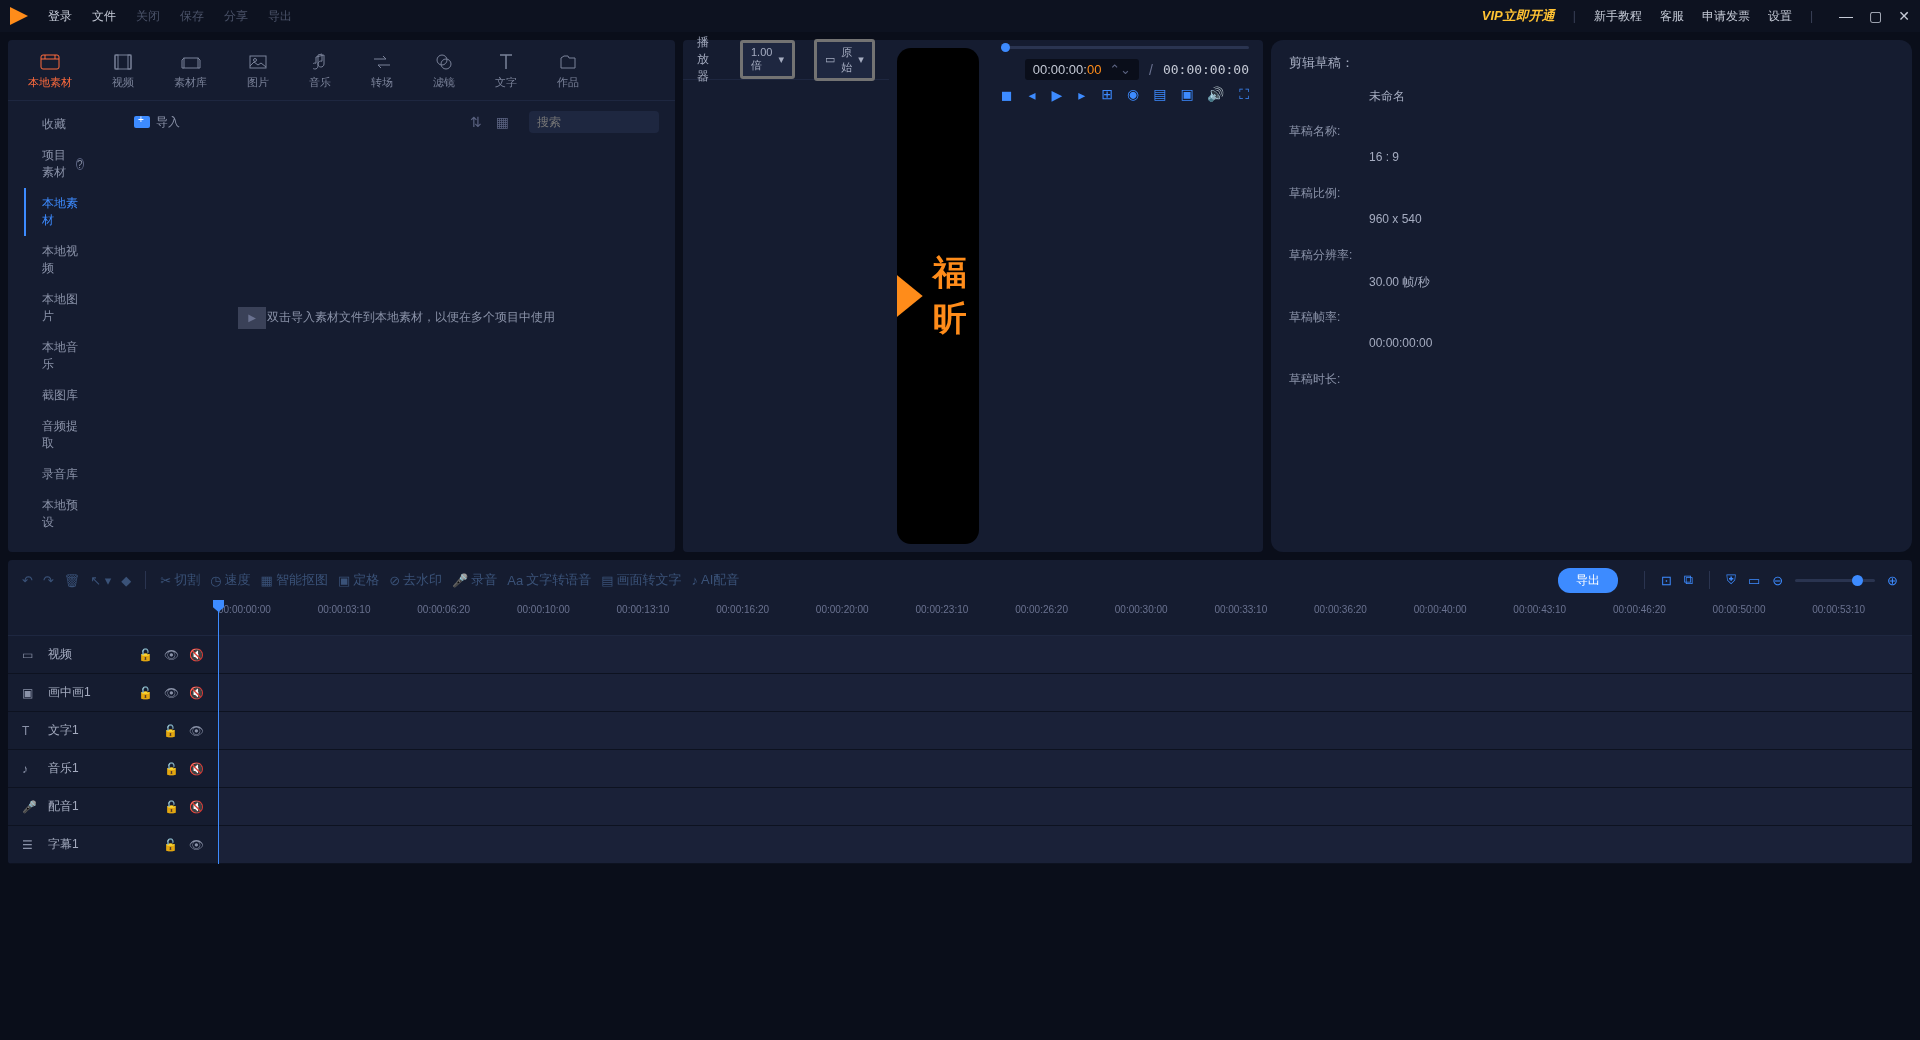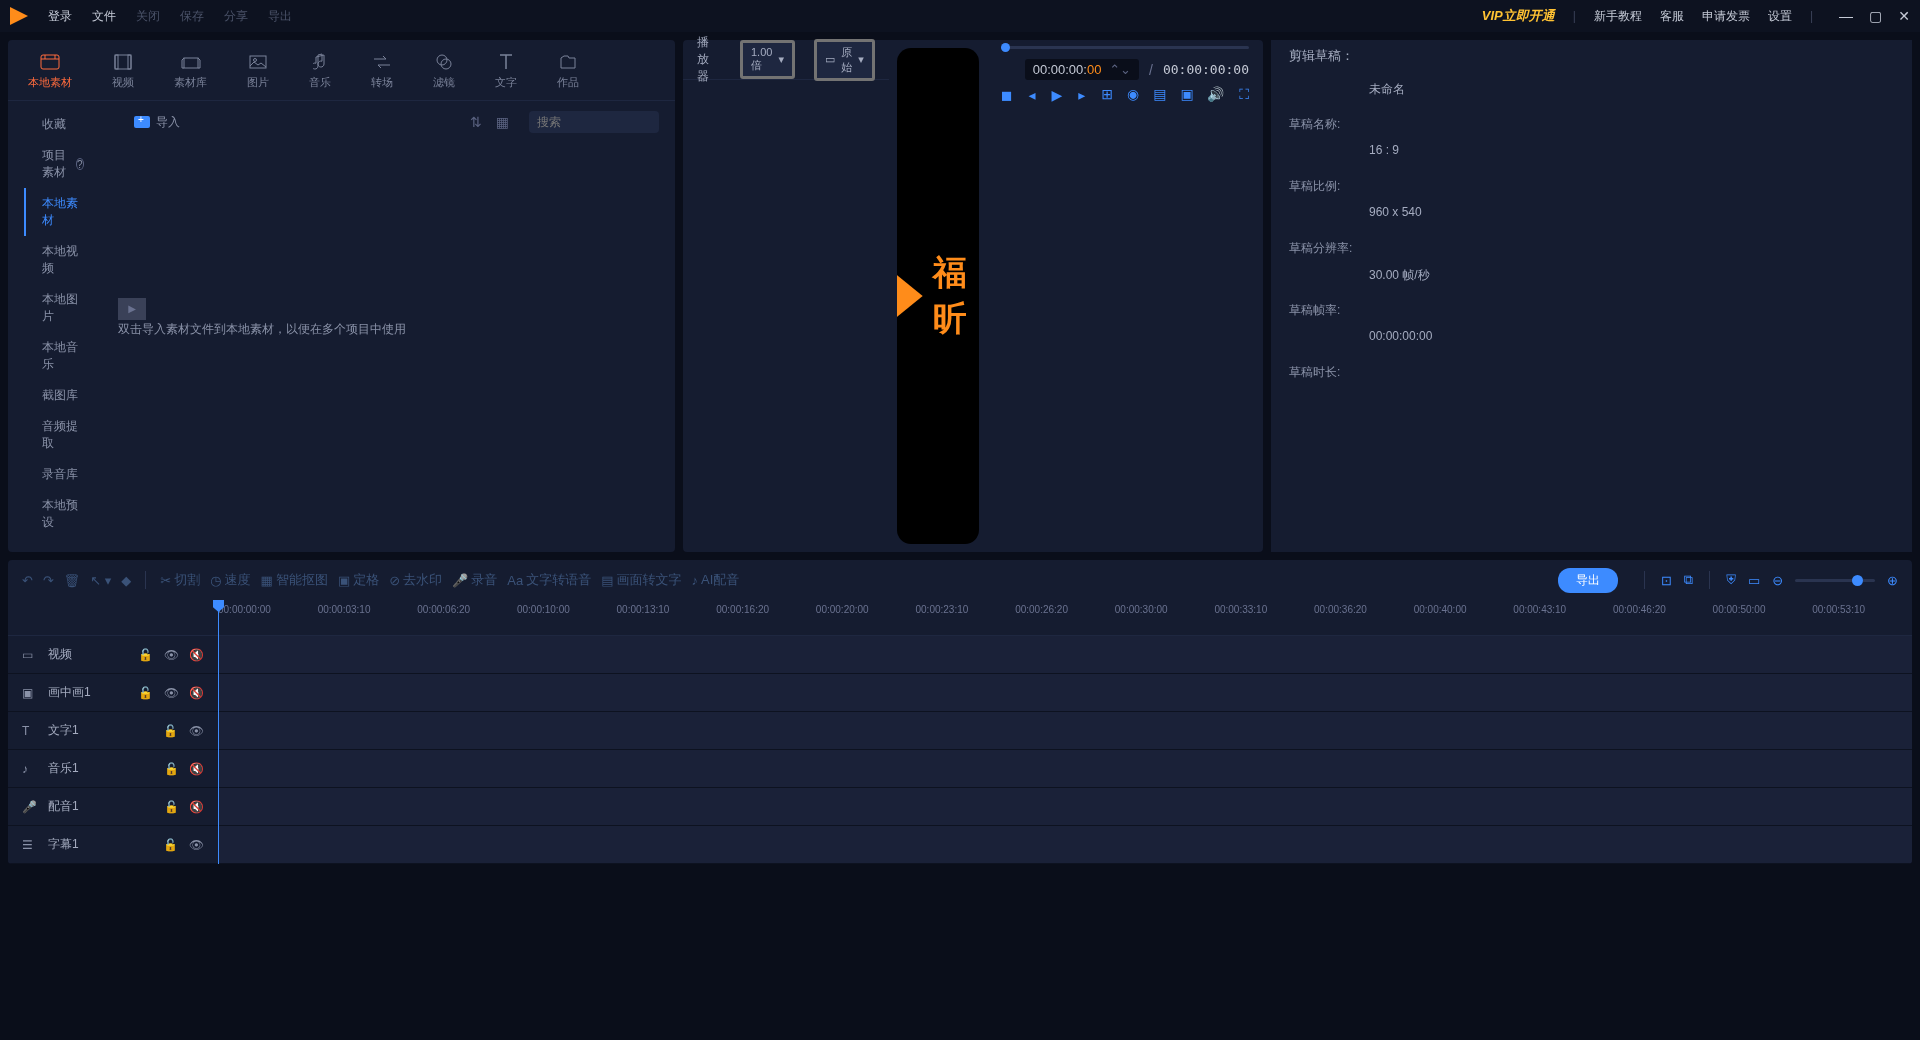--- a/index.html
+++ b/index.html
@@ -39,21 +39,21 @@
 .import-btn { display: flex; align-items: center; gap: 6px; cursor: pointer; text-align: center; }
 .folder-icon { width: 16px; height: 12px; background: #3d8bff; border-radius: 2px; position: relative; }
 .folder-icon::before { content: '+'; position: absolute; color: #fff; font-size: 10px; left: 4px; top: -2px; }
 .header-spacer { flex: 1; }
 .sort-icon { color: #5a6280; cursor: pointer; font-size: 14px; margin-right: 4px; }
 .view-icon { color: #5a6280; cursor: pointer; font-size: 14px; margin-right: 10px; }
 .search-box { background: #1e2740; border-radius: 4px; padding: 4px 8px; display: flex; align-items: center; width: 130px; }
 .search-input { background: transparent; border: none; color: #8a92a8; outline: none; flex: 1; font-size: 12px; }
 .search-icn { color: #3d8bff; cursor: pointer; }
 
-.empty-state { flex: 1; display: flex; justify-content: center; flex-direction: column; gap: 1px; color: #8a92a8; margin-top: -60px; }
+.empty-state { flex: 1; display: flex; align-items: center; justify-content: center; flex-direction: row; gap: 1px; color: #8a92a8; margin-top: -60px; }
 .empty-icon { width: 28px; height: 22px; background: #3a4158; display: flex; align-items: center; justify-content: center; }
 .empty-icon::after { content: '▶'; color: #6a7290; font-size: 10px; }
 
 
 .player-panel { width: 580px; background: #151c30; border-radius: 4px; display: flex; flex-direction: row; }
 .player-header { display: flex; align-items: center; padding: 8px 14px; border-bottom: 1px solid #1e2740; height: 40px; }
 .player-title { color: #a5acc0; }
 .zoom-select, .view-select { background: #1e2740; border: 3px solid #737373; padding: 3px 8px; border-radius: 3px; color: #a5acc0; font-size: 11px; cursor: pointer; margin-left: 19px; display: flex; align-items: center; gap: 6px; }
 .player-video { flex: 1; background: #000; margin: 8px; border-radius: 14px; display: flex; align-items: center; justify-content: center; }
 .brand-logo { display: flex; align-items: center; gap: 10px; }
@@ -67,21 +67,21 @@
 .time-box { background: #0a0e1a; padding: 3px 8px; border-radius: 3px; color: #c5cad6; font-family: monospace; font-size: 13px; }
 .time-box .frame { color: #ff8c1a; }
 .time-sep { margin: 0 10px; color: #6a7290; font-size: 14px; }
 .time-total { color: #c5cad6; font-family: monospace; font-size: 13px; }
 .play-controls { display: flex; gap: 16px; align-items: center; margin-top: 6px; }
 .play-btn { color: #3d8bff; cursor: pointer; font-size: 14px; }
 .ctrl-icons { margin-left: auto; display: flex; gap: 14px; }
 .ctrl-icon { color: #3d8bff; cursor: pointer; font-size: 14px; }
 
 
-.info-panel { flex: 1; background: #151c30; border-radius: 0; padding: 7px 18px; }
+.info-panel { flex: 1; background: #151c30; border-radius: 12px; padding: 14px 18px; }
 .info-title { color: #a5acc0; margin-bottom: 16px; font-size: 13px; }
 .info-row { display: flex; margin-bottom: 10px; font-size: 12px; }
 .info-label { width: 80px; color: #8a92a8; margin-top: 35px; }
 .info-value { color: #a5acc0; }
 
 
 .timeline-toolbar { height: 40px; background: #151c30; margin: 0 8px; border-radius: 4px 4px 0 0; display: flex; align-items: center; padding: 0 14px; gap: 10px; }
 .tl-btn { color: #3d8bff; cursor: pointer; font-size: 13px; display: flex; align-items: center; gap: 3px; }
 .tl-btn.dim { color: #3a5278; }
 .tl-sep { width: 1px; height: 18px; background: #2a3450; margin: 0 4px; }

